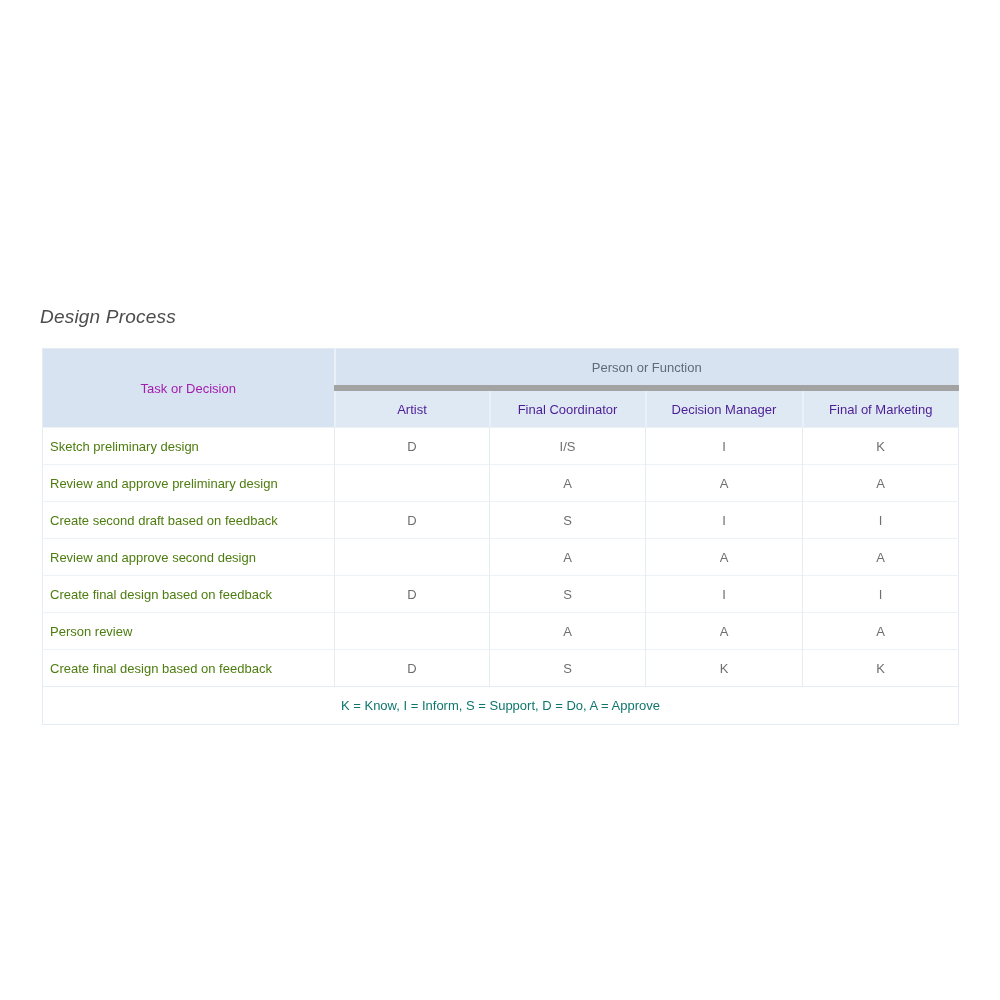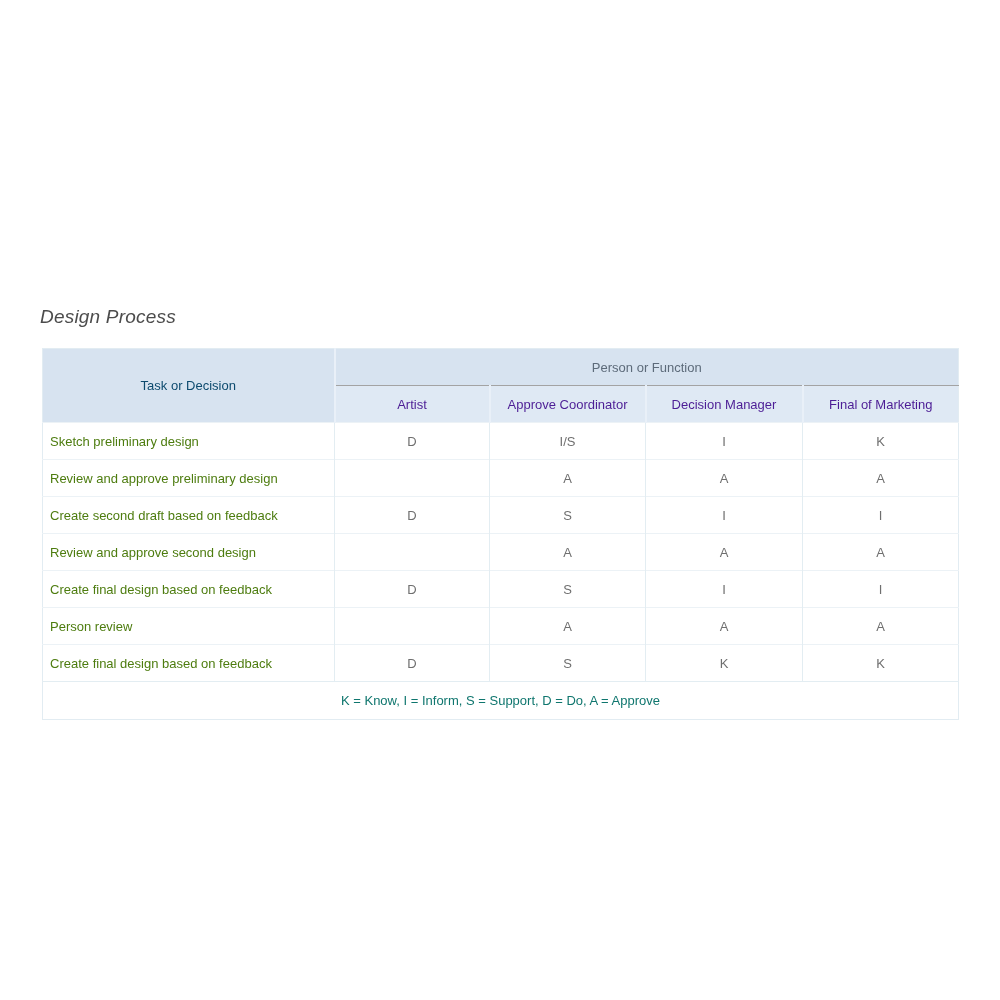--- a/index.html
+++ b/index.html
@@ -38,34 +38,34 @@
     width: 916px;
     border: 1px solid #e2ecf2;
   }
   table.raci th, table.raci td {
     font-weight: 400;
     overflow: hidden;
     white-space: nowrap;
   }
   th.th-task {
     background: #d7e3f0;
-    color: #0c4a6e;
+    color: #a21caf;
     font-size: 13px;
     text-align: center;
     vertical-align: middle;
     border-right: 2px solid #e9f0f8;
   }
   th.th-group {
     background: #d7e3f0;
     color: #5d6b7a;
     font-size: 13px;
     height: 34px;
     text-align: center;
     vertical-align: middle;
-    border-bottom: 1px solid #a3a3a3;
+    border-bottom: 6px solid #a3a3a3;
   }
   th.th-sub {
     background: #dfe9f4;
     color: #4c1d95;
     font-size: 13px;
     height: 34px;
     text-align: center;
     vertical-align: middle;
     border-left: 2px solid #e9f0f8;
   }
@@ -118,21 +118,21 @@
         <col style="width:157px">
         <col style="width:156px">
       </colgroup>
       <thead>
         <tr>
           <th class="th-task" rowspan="2">Task or Decision</th>
           <th class="th-group" colspan="4">Person or Function</th>
         </tr>
         <tr>
           <th class="th-sub">Artist</th>
-          <th class="th-sub">Approve Coordinator</th>
+          <th class="th-sub">Final Coordinator</th>
           <th class="th-sub">Decision Manager</th>
           <th class="th-sub">Final of Marketing</th>
         </tr>
       </thead>
       <tbody>
         <tr>
           <td class="td-task">Sketch preliminary design</td>
           <td class="td-val">D</td>
           <td class="td-val">I/S</td>
           <td class="td-val">I</td>

